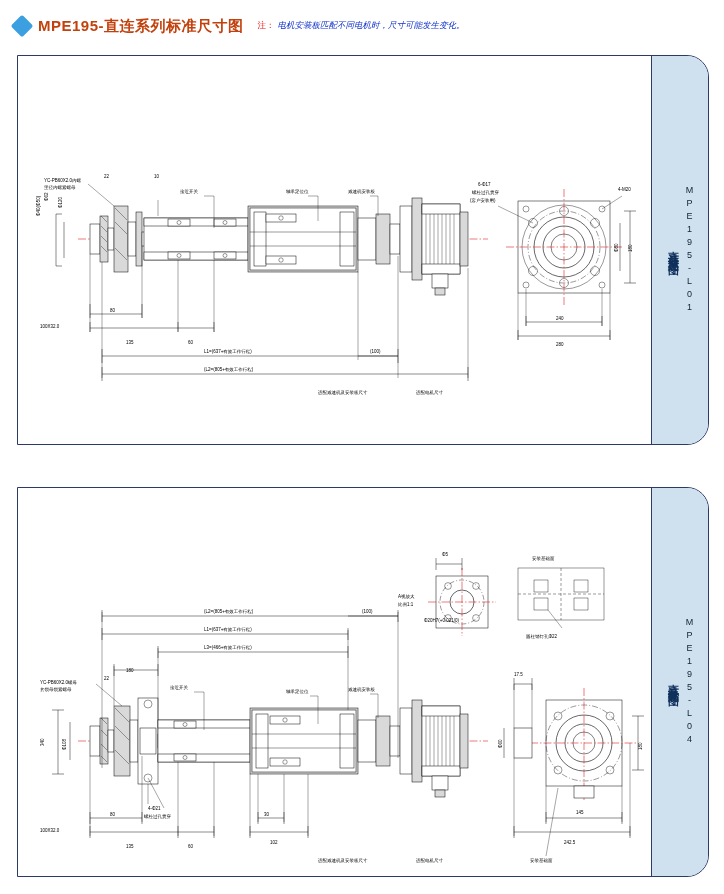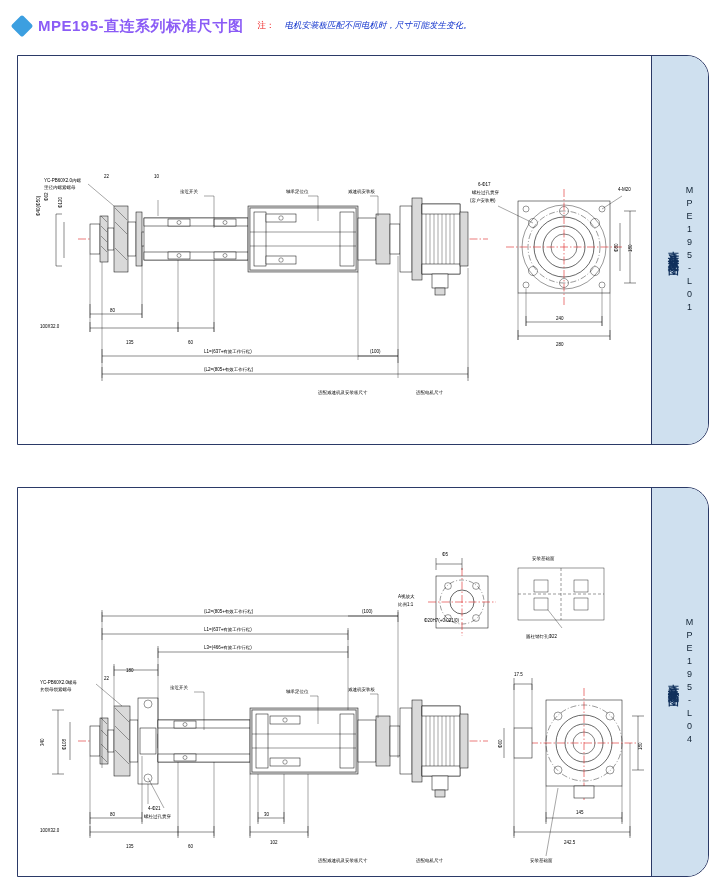--- a/index.html
+++ b/index.html
@@ -2,23 +2,23 @@
 <html><head>
 <meta charset="utf-8">
 <style>
   html,body{margin:0;padding:0;background:#ffffff;}
   body{width:724px;height:894px;position:relative;font-family:"Liberation Sans","DejaVu Sans",sans-serif;color:#000;}
   .page{position:absolute;left:0;top:0;width:724px;height:894px;overflow:hidden;}
 
   
   .header{position:absolute;left:14px;top:12px;width:700px;height:28px;display:flex;align-items:center;}
   .hdr-diamond{width:16px;height:16px;background:#3c9fe0;transform:rotate(45deg);border-radius:2px;margin-right:8px;flex:0 0 auto;}
-  .hdr-title{font-size:15px;font-weight:bold;letter-spacing:.5px;color:#8b5cf6;white-space:nowrap;}
+  .hdr-title{font-size:15px;font-weight:bold;letter-spacing:.5px;color:#c2410c;white-space:nowrap;}
   .hdr-note-label{font-size:8.5px;color:#e11;margin-left:14px;white-space:nowrap;}
-  .hdr-note{font-size:8.5px;color:#1133cc;margin-left:10px;white-space:nowrap;font-style:italic;}
+  .hdr-note{font-size:8.5px;color:#1133cc;margin-left:3px;white-space:nowrap;font-style:italic;}
 
   
   .panel{position:absolute;border:1px solid #2b3a67;background:#ffffff;}
   .panel-1{left:17px;top:55px;width:690px;height:388px;border-top-right-radius:22px;border-bottom-right-radius:22px;}
   .panel-2{left:17px;top:487px;width:690px;height:388px;border-top-right-radius:22px;border-bottom-right-radius:22px;}
 
   .tabstrip{position:absolute;right:0;top:0;width:56px;height:100%;background:#cfe0ef;border-left:1px solid #2b3a67;border-top-right-radius:21px;border-bottom-right-radius:21px;
     display:flex;align-items:center;justify-content:center;gap:4px;}
   .vtext{writing-mode:vertical-rl;text-orientation:upright;font-size:11px;letter-spacing:2px;color:#10305c;font-weight:bold;}
   .vtext.small{font-size:9px;letter-spacing:3px;font-weight:normal;color:#123;}

